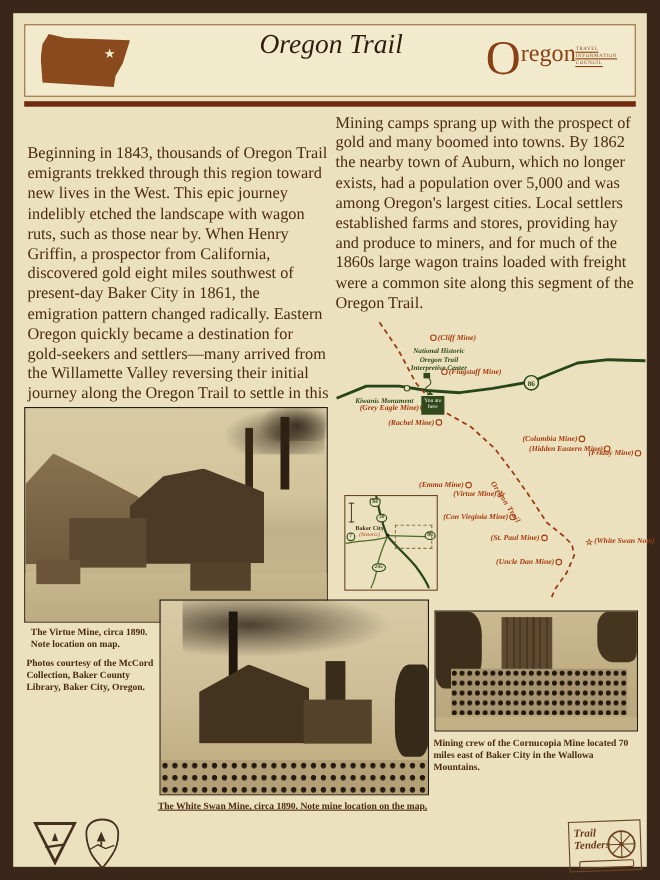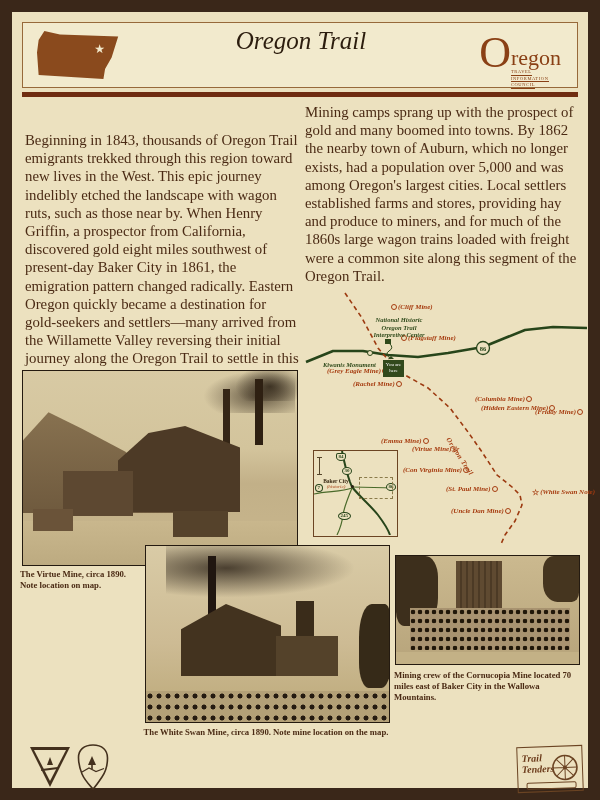--- a/index.html
+++ b/index.html
@@ -11,21 +11,21 @@
   
   .header{left:22px;top:22px;width:556px;height:66px;background:#f2eacd;border:1px solid #97693a;box-sizing:border-box;}
   .state-logo{left:14px;top:7px;width:82px;height:50px;background:#8a4a1d;
     clip-path:polygon(2% 20%,9% 2%,28% 9%,99% 13%,91% 55%,83% 78%,81% 98%,2% 90%,0% 45%);}
   .state-logo::after{content:"★";position:absolute;right:14px;top:12px;color:#f2eacd;font-size:12px;}
   .titles{left:0;top:4px;width:556px;text-align:center;color:#2c1d0e;}
   .title-italic{font-style:italic;font-size:25px;line-height:28px;}
   .title-main{font-size:30px;line-height:31px;font-weight:bold;letter-spacing:.5px;}
   .otic{right:16px;top:10px;display:flex;color:#8a4015;}
   .otic-o{font-size:44px;line-height:40px;font-family:"Liberation Serif",serif;}
-  .otic-right{display:flex;flex-direction:column;margin-top:16px;}
+  .otic-right{display:flex;flex-direction:row;margin-top:6px;}
   .otic-regon{font-size:22px;line-height:18px;}
   .otic-lines{display:flex;flex-direction:column;margin-top:2px;}
   .otic-lines span{font-size:4.5px;line-height:5.5px;letter-spacing:.6px;border-bottom:.5px solid #8a4015;width:max-content;}
   .rule{left:22px;top:92px;width:556px;height:5px;background:#6f2c10;}
 
   
   .col{top:103px;width:274px;font-size:14.8px;line-height:1.23;color:#4a2a14;text-align:left;}
   .col-left{left:25px;margin-top:28px;}
   .col-right{left:305px;width:277px;}
 
@@ -189,22 +189,23 @@
   </div>
 
   <div class="abs photo ph-cornucopia">
     <div class="shape" style="left:0;top:0;width:42px;height:70px;background:#3d2f1c;border-radius:0 30% 40% 20%;"></div>
     <div class="shape" style="left:60px;top:5px;width:46px;height:56px;background:repeating-linear-gradient(90deg,#5f4a31 0 4px,#4c3a25 4px 6px);"></div>
     <div class="shape" style="right:0;top:0;width:36px;height:46px;background:#45351f;border-radius:30% 0 20% 40%;"></div>
     <div class="shape crowd2" style="left:14px;top:52px;width:160px;height:42px;"></div>
     <div class="shape" style="left:0;bottom:0;width:185px;height:12px;background:#c3b186;"></div>
   </div>
 
-  <div class="caption" style="left:20px;top:569px;width:118px;">The Virtue Mine, circa 1890. Note location on map.</div>
-  <div class="caption" style="left:140px;top:727px;width:252px;text-align:center;">The White Swan Mine, circa 1890. Note mine location on the map.</div>
+  <div class="caption" style="left:28px;top:569px;width:118px;">The Virtue Mine, circa 1890. Note location on map.</div>
+  <div class="caption" style="left:24px;top:597px;width:124px;">Photos courtesy of the McCord Collection, Baker County Library, Baker City, Oregon.</div>
+  <div class="caption" style="left:140px;top:727px;width:252px;text-align:center;text-decoration:underline;">The White Swan Mine, circa 1890. Note mine location on the map.</div>
   <div class="caption" style="left:394px;top:670px;width:190px;">Mining crew of the Cornucopia Mine located 70 miles east of Baker City in the Wallowa Mountains.</div>
 
   <div class="abs blm">
     <div class="t-out"></div>
     <div class="t-in"></div>
     <div class="t-tree"></div>
     <div class="t-wave"></div>
   </div>
   <svg class="abs" style="left:76px;top:743px;" width="34" height="48" viewBox="0 0 34 48">
     <path d="M17 2 C26 2 31.5 7 31.5 15 C31.5 22 29.5 29 26 34 C23 38.5 20 43 17 46 C12.5 41 8.5 37 6 31 C4 26 2.5 21 2.5 14.5 C2.5 7 8 2 17 2 Z" fill="#ece1bf" stroke="#43301d" stroke-width="1.6"></path>

